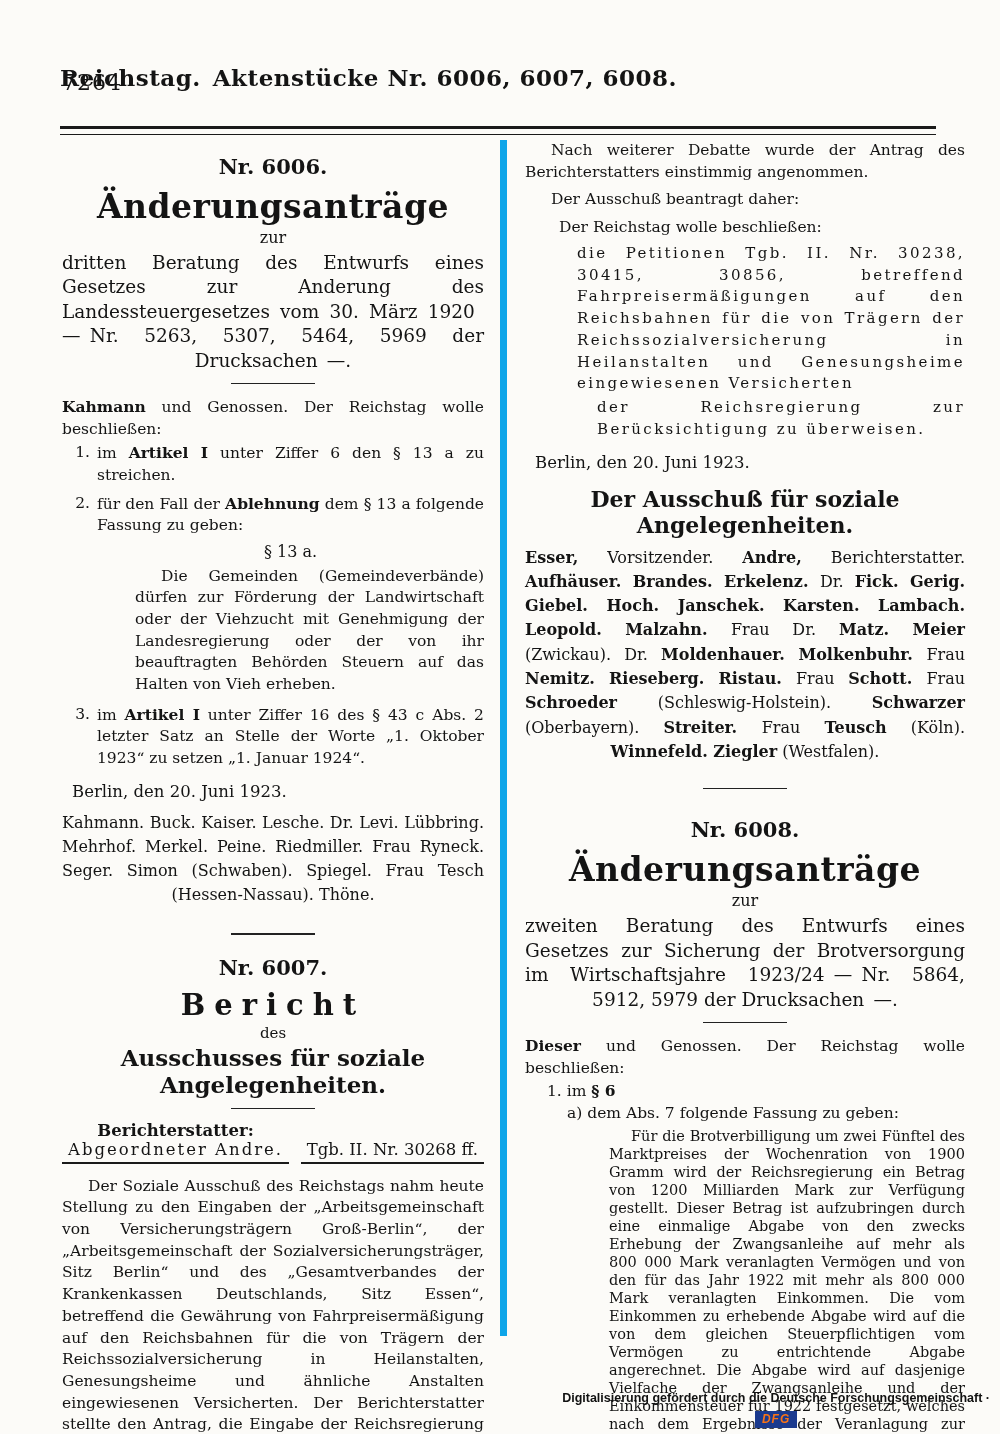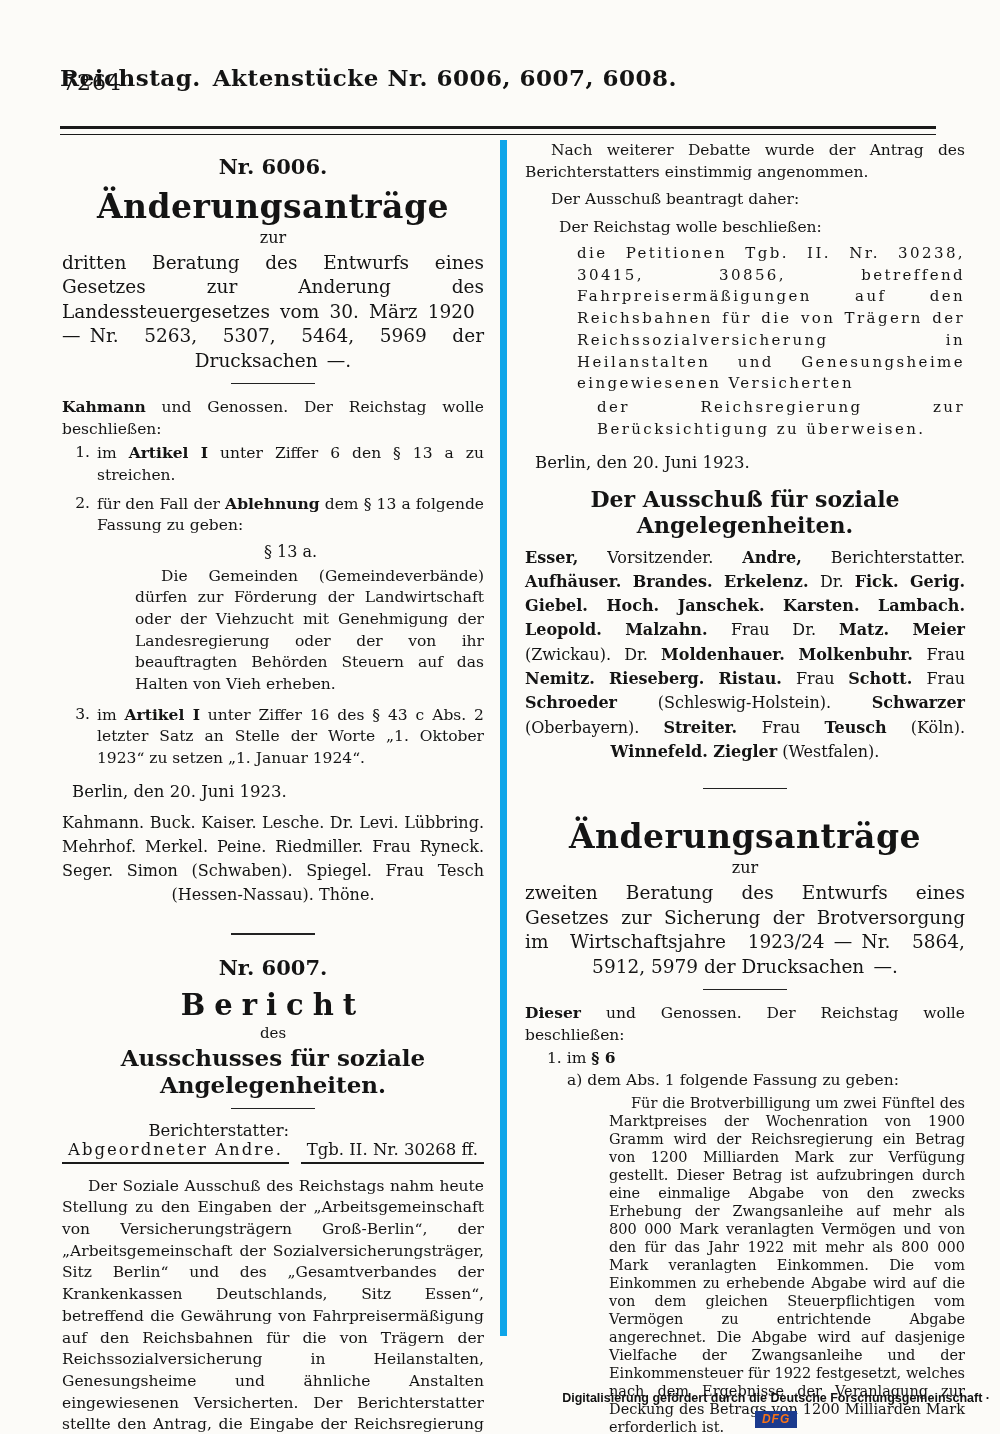--- a/index.html
+++ b/index.html
@@ -117,21 +117,21 @@
 
       <section>
         <div class="doc-number">Nr. 6007.</div>
         <div class="title-spread">Bericht</div>
         <div class="of">des</div>
         <div class="committee">Ausschusses für soziale Angelegenheiten.</div>
         <div class="divider thin"></div>
 
         <div class="rapporteur-row">
           <div>
-            <div style="text-align:right;">Berichterstatter:</div>
+            <div style="text-align:center;font-weight:bold;">Berichterstatter:</div>
             <div class="swash rapporteur-name">Abgeordneter Andre.</div>
           </div>
           <div class="swash">Tgb. II. Nr. 30268 ff.</div>
         </div>
 
         <p class="para fl-indent">Der Soziale Ausschuß des Reichstags nahm heute Stellung zu den Eingaben der „Arbeitsgemeinschaft von Versicherungsträgern Groß-Berlin“, der „Arbeitsgemeinschaft der Sozialversicherungsträger, Sitz Berlin“ und des „Gesamtverbandes der Krankenkassen Deutschlands, Sitz Essen“, betreffend die Gewährung von Fahrpreisermäßigung auf den Reichsbahnen für die von Trägern der Reichssozialversicherung in Heilanstalten, Genesungsheime und ähnliche Anstalten eingewiesenen Versicherten. Der Berichterstatter stellte den Antrag, die Eingabe der Reichsregierung zur Berücksichtigung zu überweisen.</p>
 
       </section>
     </div>
 
@@ -143,28 +143,29 @@
         <p class="para" style="margin-top:6px;text-indent:34px;">Der Reichstag wolle beschließen:</p>
         <div class="petition gesperrt">die Petitionen Tgb. II. Nr. 30238, 30415, 30856, betreffend Fahrpreisermäßigungen auf den Reichsbahnen für die von Trägern der Reichssozialversicherung in Heilanstalten und Genesungsheime eingewiesenen Versicherten</div>
         <div class="petition-2 gesperrt">der Reichsregierung zur Berücksichtigung zu überweisen.</div>
         <p class="place-date">Berlin, den 20. Juni 1923.</p>
         <div class="committee-title">Der Ausschuß für soziale Angelegenheiten.</div>
         <p class="members"><span class="b">Esser,</span><span> Vorsitzender.  </span><span class="b">Andre,</span><span> Berichterstatter.  </span><span class="b">Aufhäuser.  </span><span class="b">Brandes.  </span><span class="b">Erkelenz.  </span><span>Dr. </span><span class="b">Fick.  </span><span class="b">Gerig.  </span><span class="b">Giebel.  </span><span class="b">Hoch.  </span><span class="b">Janschek.  </span><span class="b">Karsten.  </span><span class="b">Lambach.  </span><span class="b">Leopold.  </span><span class="b">Malzahn.  </span><span>Frau Dr. </span><span class="b">Matz.  </span><span class="b">Meier</span><span> (Zwickau).  </span><span>Dr. </span><span class="b">Moldenhauer.  </span><span class="b">Molkenbuhr.  </span><span>Frau </span><span class="b">Nemitz.  </span><span class="b">Rieseberg.  </span><span class="b">Ristau.  </span><span>Frau </span><span class="b">Schott.  </span><span>Frau </span><span class="b">Schroeder</span><span> (Schleswig-Holstein).  </span><span class="b">Schwarzer</span><span> (Oberbayern).  </span><span class="b">Streiter.  </span><span>Frau </span><span class="b">Teusch</span><span> (Köln).  </span><span class="b">Winnefeld.  </span><span class="b">Ziegler</span><span> (Westfalen).</span></p>
         <div class="divider thin" style="margin-top:24px;margin-bottom:28px;"></div>
       </section>
 
       <section>
+        <div class="doc-number">Nr. 6008.</div>
         <div class="doc-title">Änderungsanträge</div>
         <div class="connector">zur</div>
         <p class="subject">zweiten Beratung des Entwurfs eines Gesetzes zur Sicherung der Brotversorgung im Wirtschaftsjahre 1923/24 — Nr. 5864, 5912, 5979 der Drucksachen —.</p>
         <div class="divider thin"></div>
 
         <p class="para"><span class="b">Dieser</span><span> und Genossen.  Der Reichstag wolle beschließen:</span></p>
         <div class="li-plain"><span>1. im </span><span class="b">§ 6</span></div>
-        <div class="li-sub">a) dem Abs. 1 folgende Fassung zu geben:</div>
+        <div class="li-sub">a) dem Abs. 7 folgende Fassung zu geben:</div>
         <div class="block-body">
           <p class="fl" style="margin:0;">Für die Brotverbilligung um zwei Fünftel des Marktpreises der Wochenration von 1900 Gramm wird der Reichsregierung ein Betrag von 1200 Milliarden Mark zur Verfügung gestellt. Dieser Betrag ist aufzubringen durch eine einmalige Abgabe von den zwecks Erhebung der Zwangsanleihe auf mehr als 800&nbsp;000 Mark veranlagten Vermögen und von den für das Jahr 1922 mit mehr als 800&nbsp;000 Mark veranlagten Einkommen. Die vom Einkommen zu erhebende Abgabe wird auf die von dem gleichen Steuerpflichtigen vom Vermögen zu entrichtende Abgabe angerechnet. Die Abgabe wird auf dasjenige Vielfache der Zwangsanleihe und der Einkommensteuer für 1922 festgesetzt, welches nach dem Ergebnisse der Veranlagung zur Deckung des Betrags von 1200 Milliarden Mark erforderlich ist.</p>
         </div>
       </section>
     </div>
   </div>
 
   <div class="page-footer">
     <span>Digitalisierung gefördert durch die Deutsche Forschungsgemeinschaft ·</span>
     <span class="dfg-badge" style="background: rgb(27, 58, 142);">DFG</span>

